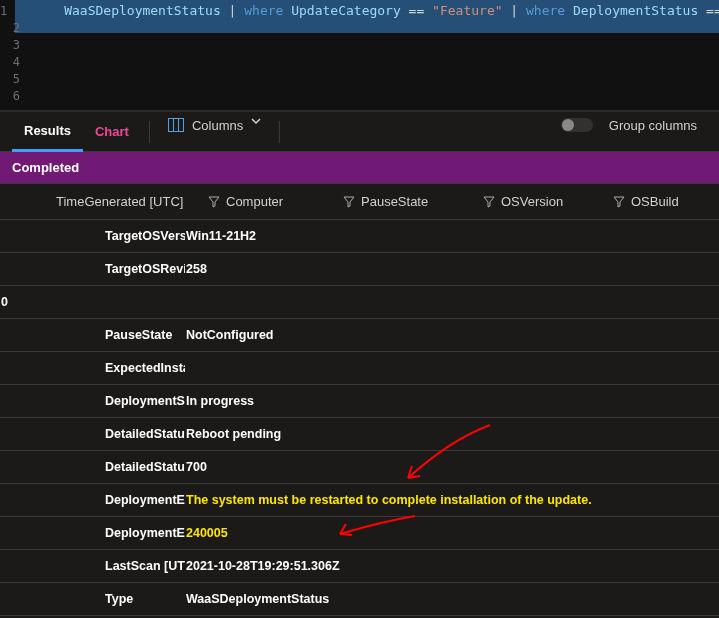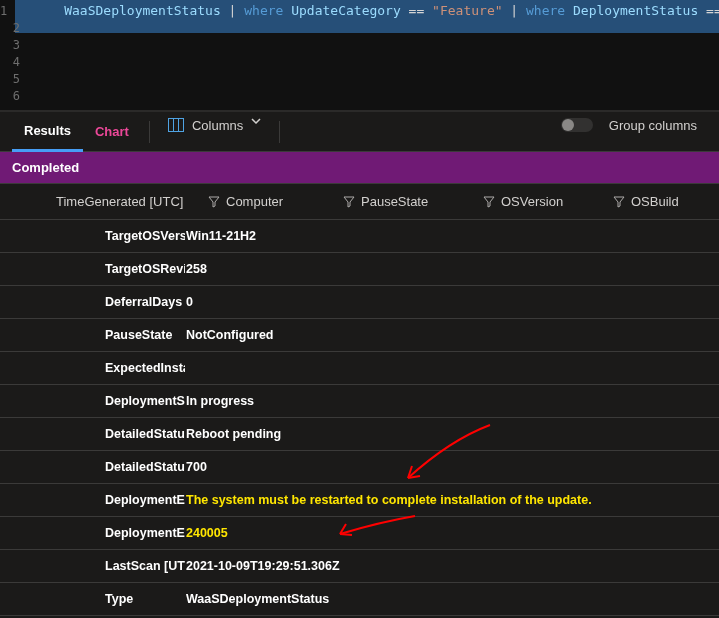--- a/index.html
+++ b/index.html
@@ -131,21 +131,20 @@
 <div class="details" style="position:relative">
   <div class="drow">
       <div class="k">TargetOSVersion</div>
       <div class="v">Win11-21H2</div>
     </div>
   <div class="drow">
       <div class="k">TargetOSRevision</div>
       <div class="v">258</div>
     </div>
   <div class="drow">
-      <div class="k">DeferralDays</div>
       <div class="v">0</div>
     </div>
   <div class="drow">
       <div class="k">PauseState</div>
       <div class="v">NotConfigured</div>
     </div>
   <div class="drow">
       <div class="k">ExpectedInstallDate [UTC]</div>
     </div>
   <div class="drow">
@@ -163,21 +162,21 @@
   <div class="drow hl">
       <div class="k">DeploymentError</div>
       <div class="v">The system must be restarted to complete installation of the update.</div>
     </div>
   <div class="drow hl">
       <div class="k">DeploymentErrorCode</div>
       <div class="v">240005</div>
     </div>
   <div class="drow">
       <div class="k">LastScan [UTC]</div>
-      <div class="v">2021-10-09T19:29:51.306Z</div>
+      <div class="v">2021-10-28T19:29:51.306Z</div>
     </div>
   <div class="drow">
       <div class="k">Type</div>
       <div class="v">WaaSDeploymentStatus</div>
     </div>
 
   <svg class="anno" style="left:390px;top:200px" width="110" height="70" viewBox="0 0 110 70">
     <path d="M100 5 Q60 20 18 58" fill="none" stroke="#ff0000" stroke-width="2"></path>
     <path d="M18 58 l12 -2 M18 58 l4 -12" fill="none" stroke="#ff0000" stroke-width="2"></path>
   </svg>

